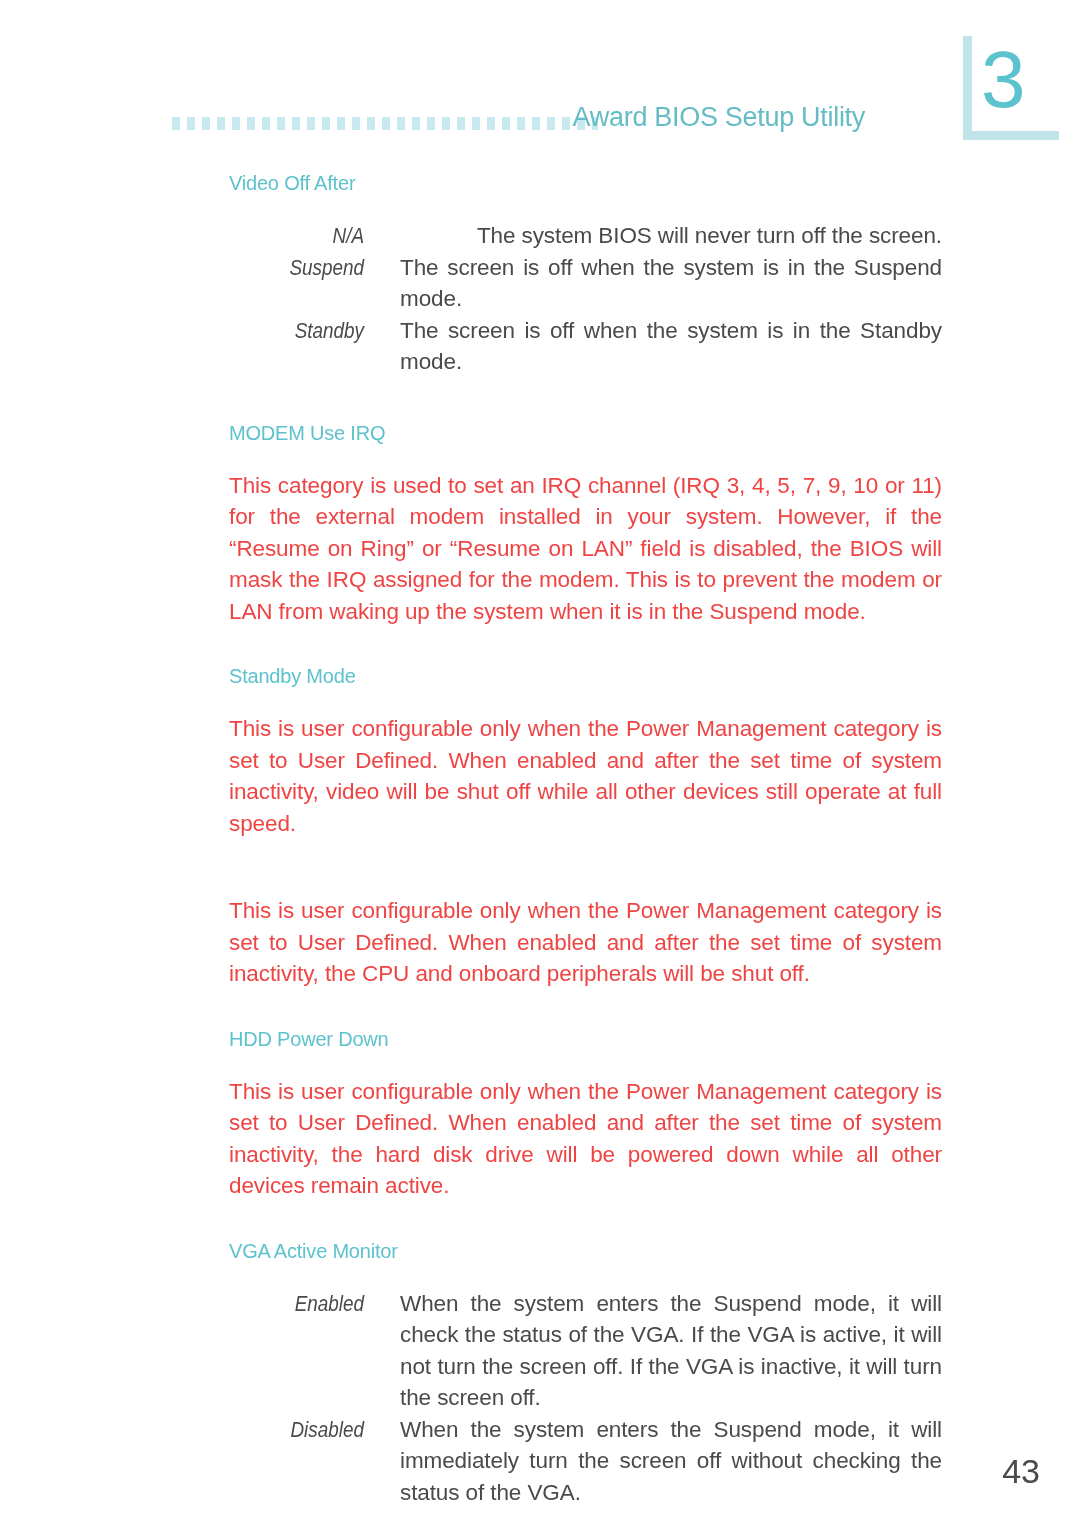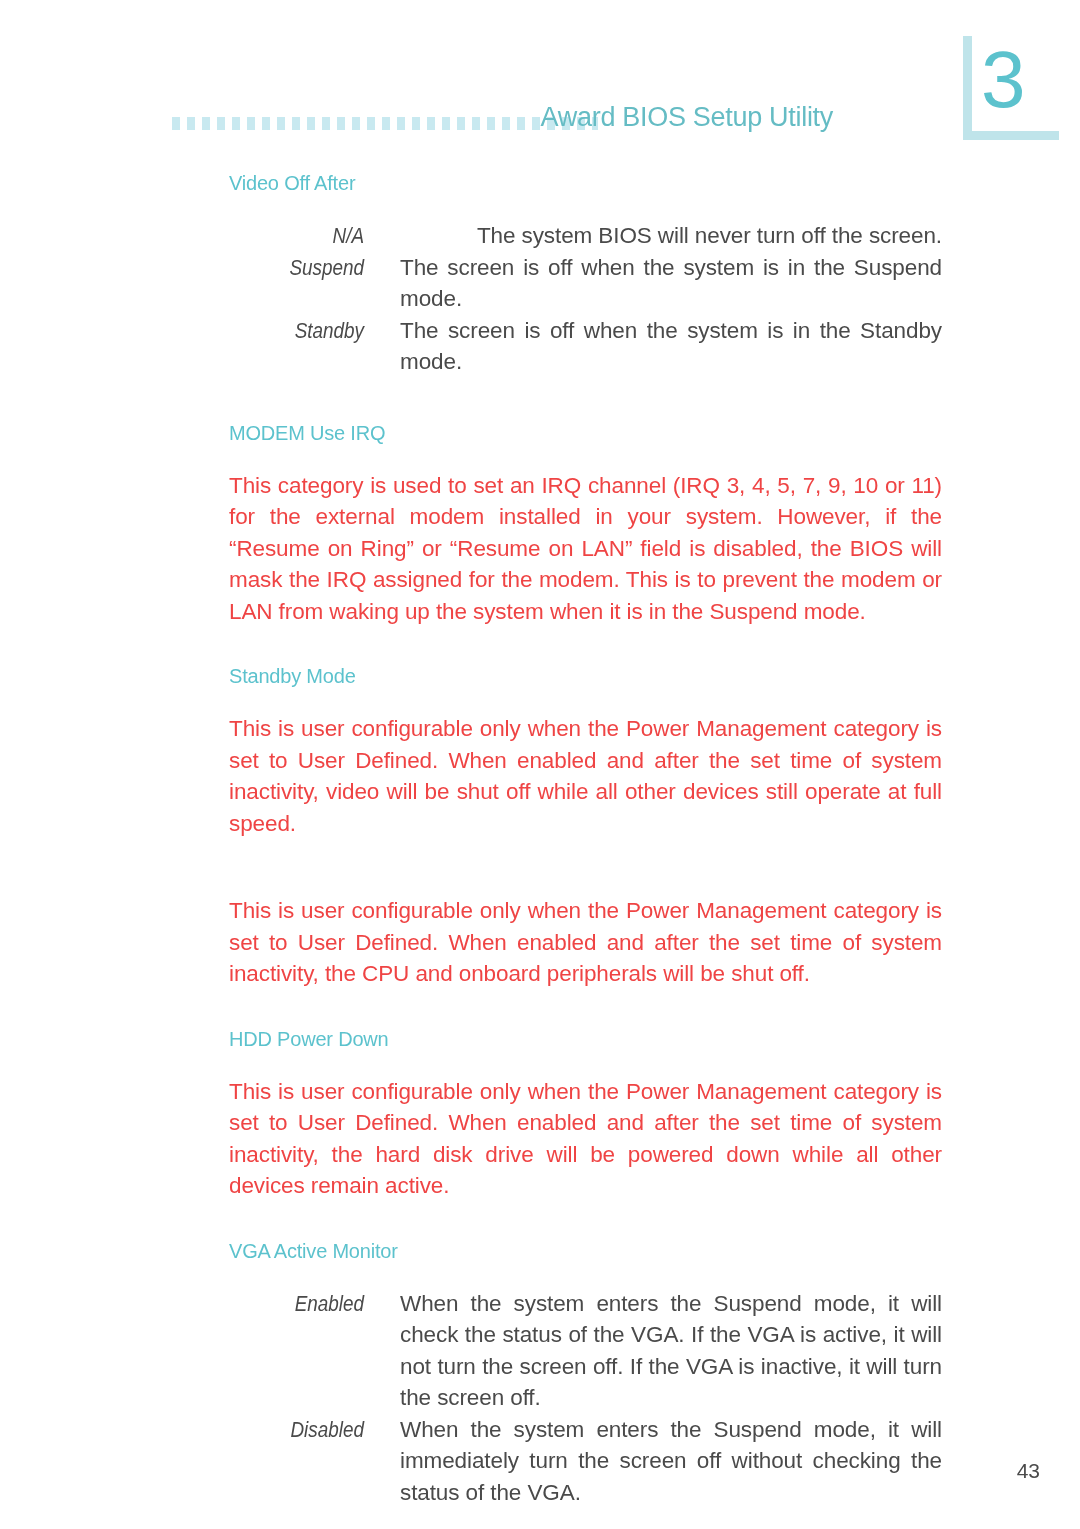--- a/index.html
+++ b/index.html
@@ -17,20 +17,21 @@
     overflow: hidden;
   }
 
   
   .header {
     position: absolute;
     left: 0;
     top: 0;
     width: 972px;
     height: 160px;
+    padding-left: 32px;
   }
   .chapter-box {
     position: absolute;
     left: 963px;
     top: 36px;
     width: 96px;
     height: 104px;
   }
   .chapter-box .bar-left {
     position: absolute;
@@ -147,21 +148,21 @@
   .deflist.indent2 { margin-left: 40px; }
 
   .spacer-sm { height: 34px; }
   .spacer-md { height: 40px; }
 
   
   .page-number {
     position: absolute;
     right: 40px;
     top: 1455px;
-    font-size: 21px;
+    font-size: 34px;
     line-height: 32px;
     color: #4a4a4a;
   }
 </style>
 </head>
 <body>
 
 <div class="page">
 
   <div class="header">

